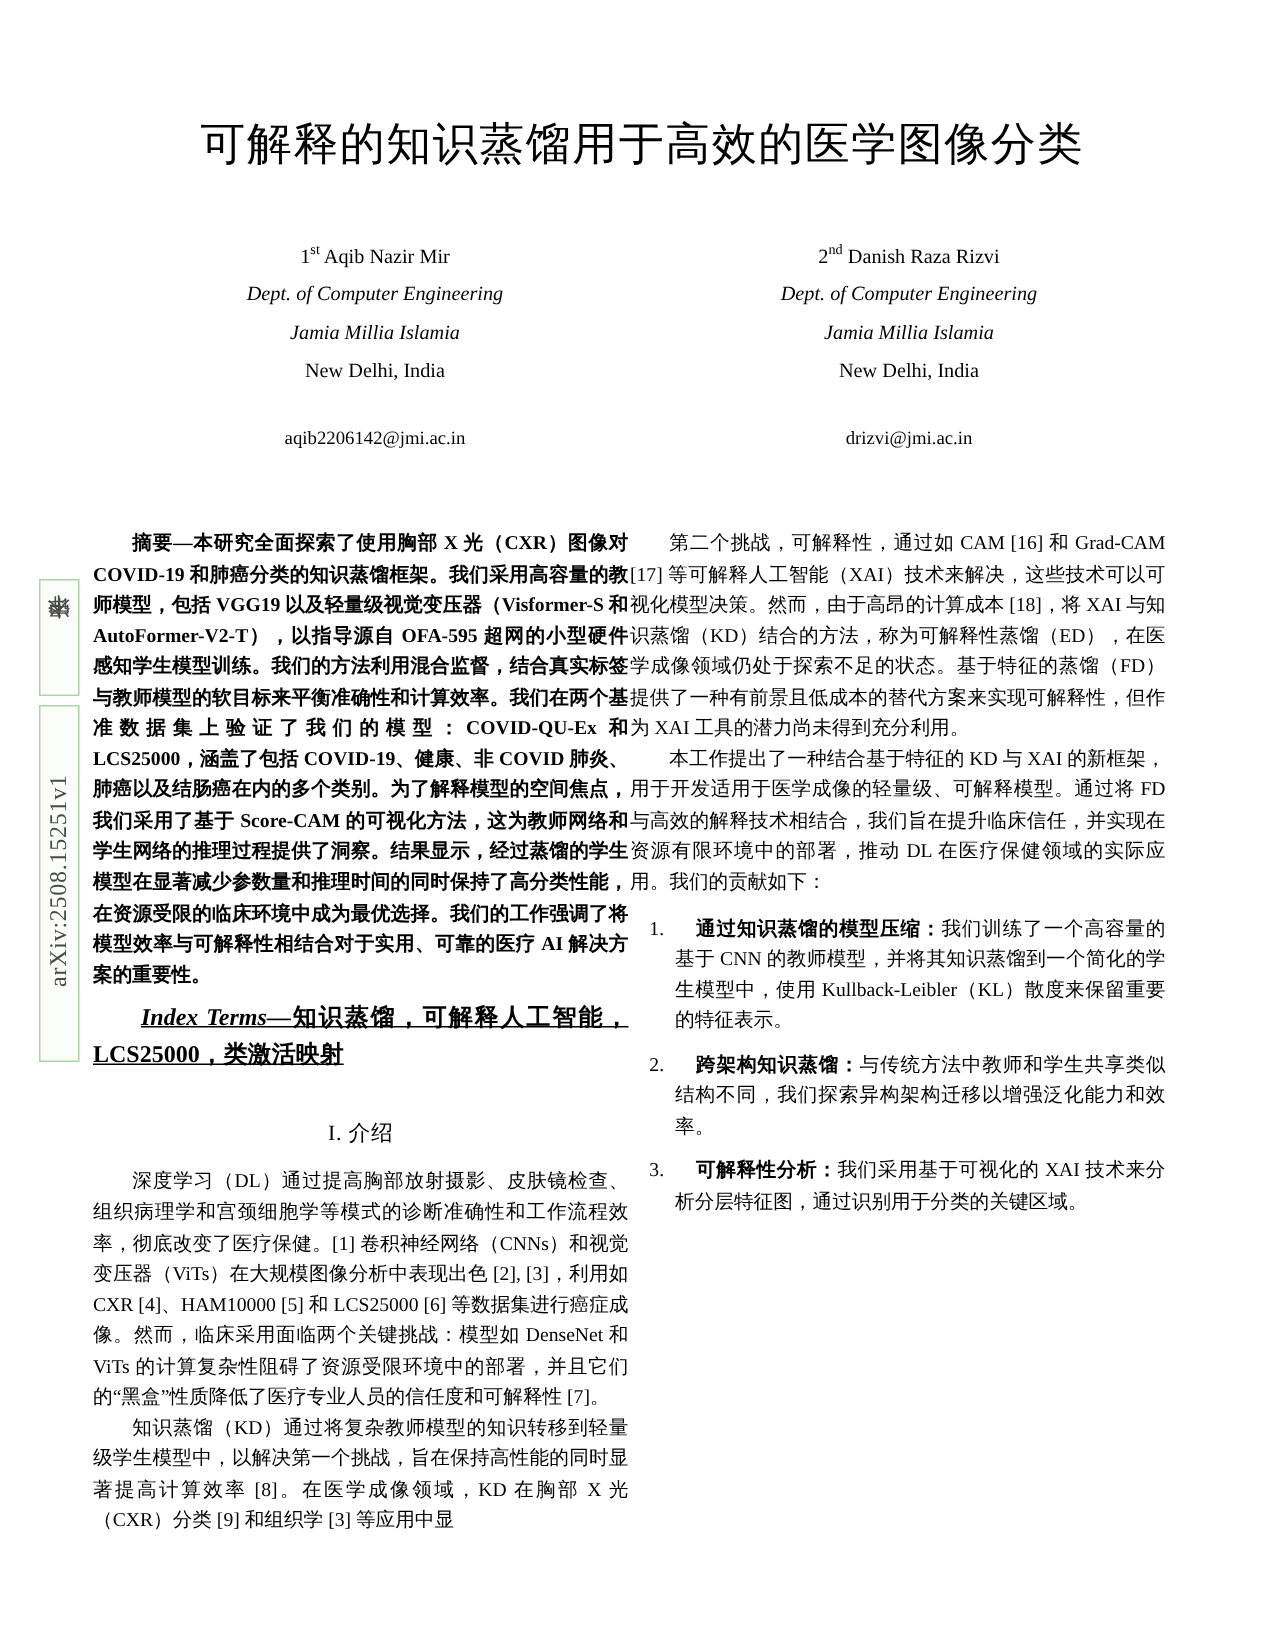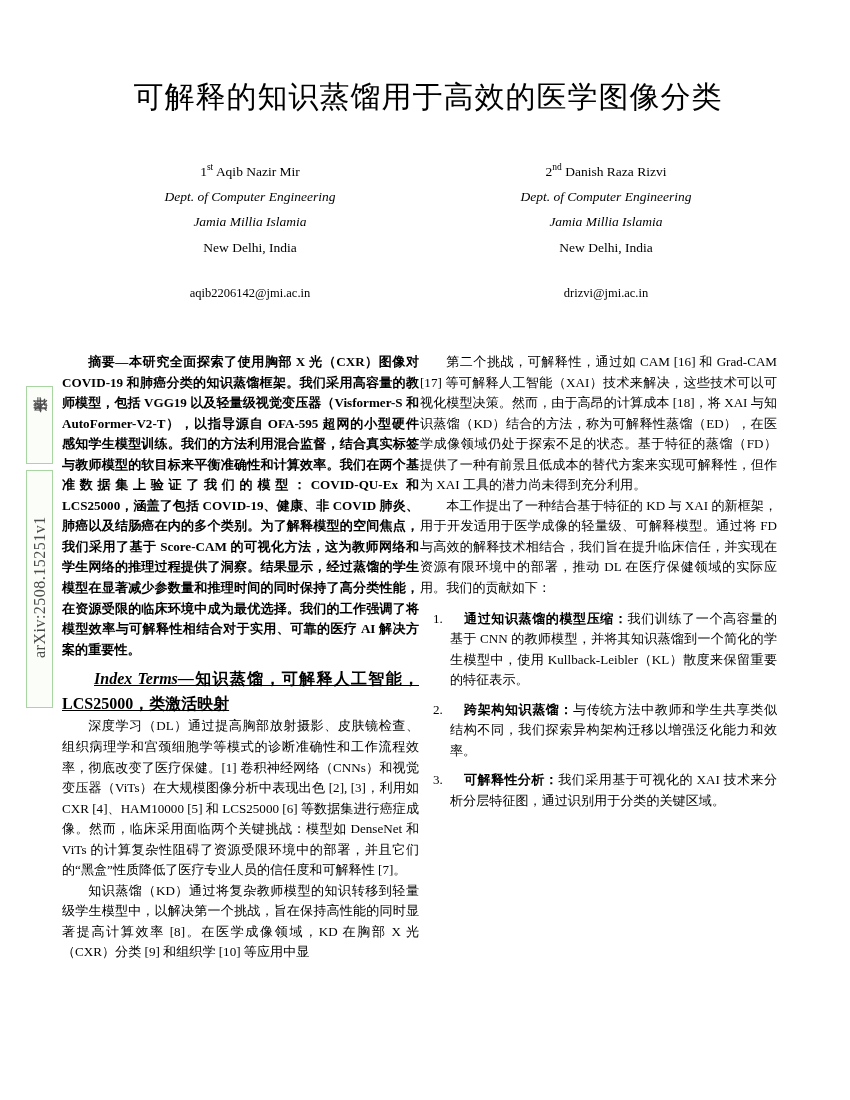--- a/index.html
+++ b/index.html
@@ -177,23 +177,24 @@
       <div class="amail">drizvi@jmi.ac.in</div>
     </div>
   </div>
 
   <div class="columns">
 
     <div class="col">
       <p class="abstract">摘要—本研究全面探索了使用胸部 X 光（CXR）图像对 COVID-19 和肺癌分类的知识蒸馏框架。我们采用高容量的教师模型，包括 VGG19 以及轻量级视觉变压器（Visformer-S 和 AutoFormer-V2-T），以指导源自 OFA-595 超网的小型硬件感知学生模型训练。我们的方法利用混合监督，结合真实标签与教师模型的软目标来平衡准确性和计算效率。我们在两个基准数据集上验证了我们的模型：COVID-QU-Ex 和 LCS25000，涵盖了包括 COVID-19、健康、非 COVID 肺炎、肺癌以及结肠癌在内的多个类别。为了解释模型的空间焦点，我们采用了基于 Score-CAM 的可视化方法，这为教师网络和学生网络的推理过程提供了洞察。结果显示，经过蒸馏的学生模型在显著减少参数量和推理时间的同时保持了高分类性能，在资源受限的临床环境中成为最优选择。我们的工作强调了将模型效率与可解释性相结合对于实用、可靠的医疗 AI 解决方案的重要性。</p>
       <p class="indexterms"><span class="it-label">Index Terms</span><span>—知识蒸馏，可解释人工智能，LCS25000，类激活映射</span></p>
 
+      <h2 class="section">I. 介绍</h2>
 
       <p class="body">深度学习（DL）通过提高胸部放射摄影、皮肤镜检查、组织病理学和宫颈细胞学等模式的诊断准确性和工作流程效率，彻底改变了医疗保健。[1] 卷积神经网络（CNNs）和视觉变压器（ViTs）在大规模图像分析中表现出色 [2], [3]，利用如 CXR [4]、HAM10000 [5] 和 LCS25000 [6] 等数据集进行癌症成像。然而，临床采用面临两个关键挑战：模型如 DenseNet 和 ViTs 的计算复杂性阻碍了资源受限环境中的部署，并且它们的“黑盒”性质降低了医疗专业人员的信任度和可解释性 [7]。</p>
-      <p class="body">知识蒸馏（KD）通过将复杂教师模型的知识转移到轻量级学生模型中，以解决第一个挑战，旨在保持高性能的同时显著提高计算效率 [8]。在医学成像领域，KD 在胸部 X 光（CXR）分类 [9] 和组织学 [10] 等应用中显</p>
+      <p class="body">知识蒸馏（KD）通过将复杂教师模型的知识转移到轻量级学生模型中，以解决第一个挑战，旨在保持高性能的同时显著提高计算效率 [8]。在医学成像领域，KD 在胸部 X 光（CXR）分类 [9] 和组织学 [3] 等应用中显</p>
     </div>
 
     <div class="col">
       <p class="body">第二个挑战，可解释性，通过如 CAM [16] 和 Grad-CAM [17] 等可解释人工智能（XAI）技术来解决，这些技术可以可视化模型决策。然而，由于高昂的计算成本 [18]，将 XAI 与知识蒸馏（KD）结合的方法，称为可解释性蒸馏（ED），在医学成像领域仍处于探索不足的状态。基于特征的蒸馏（FD）提供了一种有前景且低成本的替代方案来实现可解释性，但作为 XAI 工具的潜力尚未得到充分利用。</p>
       <p class="body">本工作提出了一种结合基于特征的 KD 与 XAI 的新框架，用于开发适用于医学成像的轻量级、可解释模型。通过将 FD 与高效的解释技术相结合，我们旨在提升临床信任，并实现在资源有限环境中的部署，推动 DL 在医疗保健领域的实际应用。我们的贡献如下：</p>
 
       <ol class="contrib">
         <li><b>通过知识蒸馏的模型压缩：</b><span>我们训练了一个高容量的基于 CNN 的教师模型，并将其知识蒸馏到一个简化的学生模型中，使用 Kullback-Leibler（KL）散度来保留重要的特征表示。</span></li>
         <li><b>跨架构知识蒸馏：</b><span>与传统方法中教师和学生共享类似结构不同，我们探索异构架构迁移以增强泛化能力和效率。</span></li>
         <li><b>可解释性分析：</b><span>我们采用基于可视化的 XAI 技术来分析分层特征图，通过识别用于分类的关键区域。</span></li>

